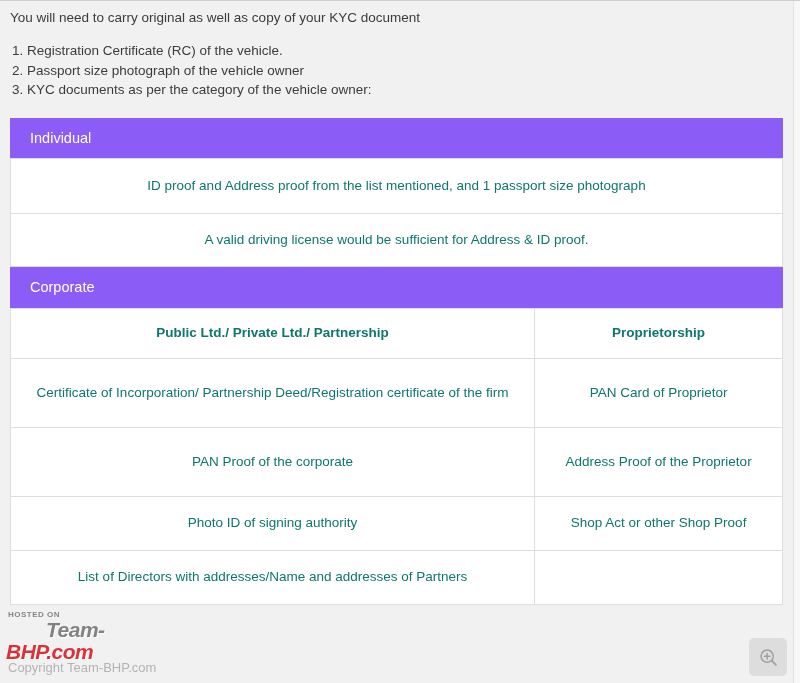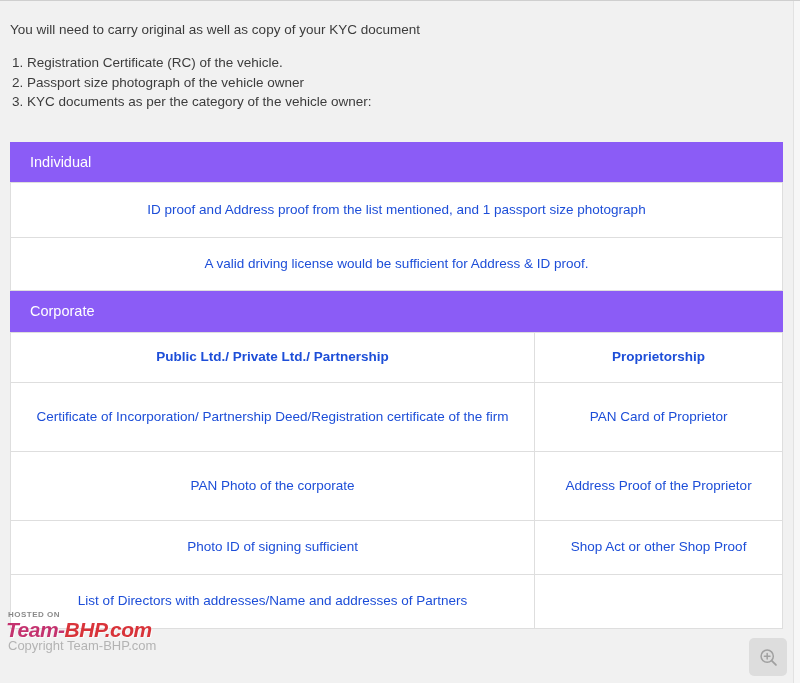--- a/index.html
+++ b/index.html
@@ -37,21 +37,21 @@
   }
   .content {
     position: relative;
     width: 793px;
     padding: 0;
     box-sizing: border-box;
   }
 
   
   .intro {
-    padding: 12px 10px;
+    padding: 0 10px;
   }
   .para {
     font-size: 13.5px;
     line-height: 17px;
     color: #3c3c3c;
   }
   .para-1 { padding-top: 8px; }
   .para-2 { padding-top: 18px; }
 
   .doc-list {
@@ -90,21 +90,21 @@
   table.grid {
     width: 100%;
     border-collapse: collapse;
     background: #ffffff;
     table-layout: fixed;
   }
   table.grid td {
     border: 1px solid #dedede;
     font-size: 13.5px;
     line-height: 18px;
-    color: #1d4ed8;
+    color: #0f766e;
     text-align: center;
     vertical-align: middle;
     padding: 8px 6px;
     background: #ffffff;
   }
   td.full-note { height: 38px; }
   td.idrow { height: 52px; }
   td.bottom-note { height: 36px; }
 
   td.col-head {
@@ -137,22 +137,23 @@
   }
   .wm-logo {
     font-size: 21px;
     font-weight: bold;
     font-style: italic;
     line-height: 22px;
     letter-spacing: -0.5px;
     opacity: 0.88;
   }
   .wm-team {
-    color: #be185d;
+    color: #737373;
     text-shadow: 1px 1px 0 rgba(255,255,255,0.85);
+    margin-left: 40px;
   }
   .wm-bhp {
     color: #d51920;
     text-shadow: 1px 1px 0 rgba(255,255,255,0.85);
   }
   .wm-sub {
     font-size: 13px;
     color: #8a8a8a;
     opacity: 0.6;
     line-height: 9px;
@@ -221,25 +222,25 @@
         <tbody>
             <tr>
           <td class="col-head" style="width:68.5%">Public Ltd./ Private Ltd./ Partnership</td>
           <td class="col-head" style="width:31.5%">Proprietorship</td>
         </tr>
         <tr>
           <td class="tall">Certificate of Incorporation/ Partnership Deed/Registration certificate of the firm</td>
           <td class="tall">PAN Card of Proprietor</td>
         </tr>
         <tr>
-          <td class="tall">PAN Photo of the corporate</td>
+          <td class="tall">PAN Proof of the corporate</td>
           <td class="tall">Address Proof of the Proprietor</td>
         </tr>
         <tr>
-          <td class="medium">Photo ID of signing sufficient</td>
+          <td class="medium">Photo ID of signing authority</td>
           <td class="medium">Shop Act or other Shop Proof</td>
         </tr>
         <tr>
           <td class="medium">List of Directors with addresses/Name and addresses of Partners</td>
           <td class="medium"></td>
         </tr>
       </tbody>
         </table>
     </div>
 

